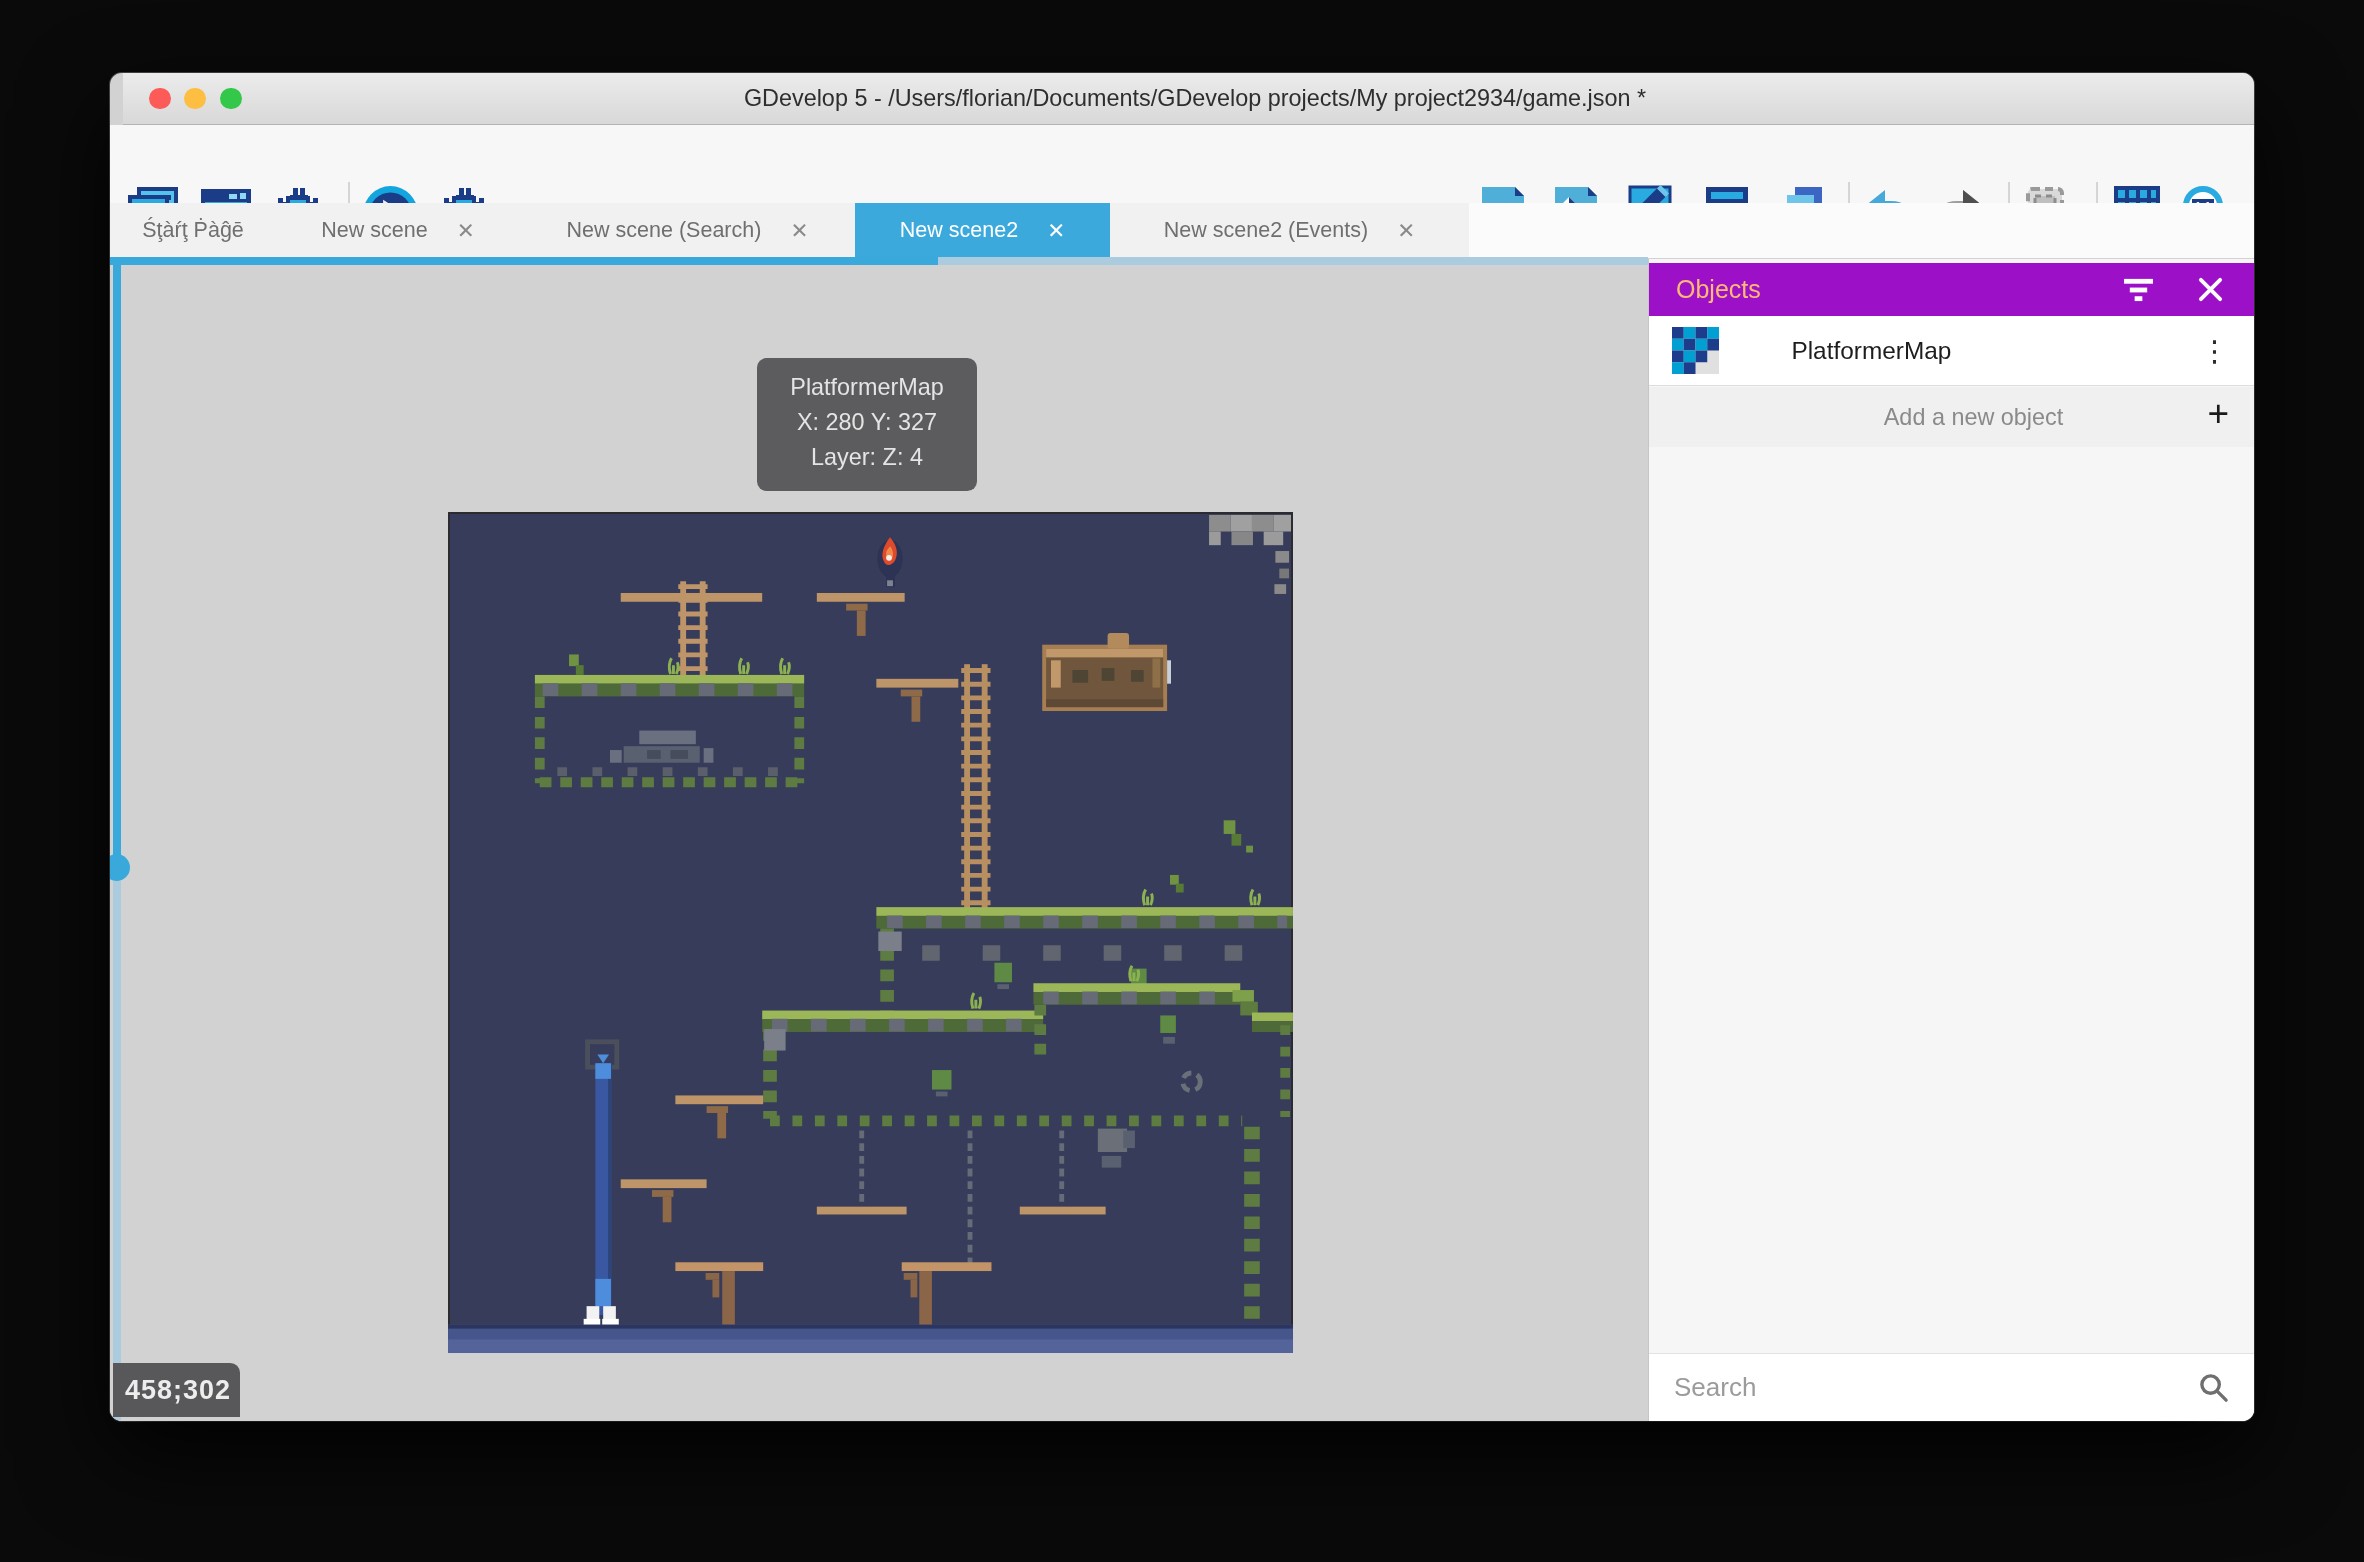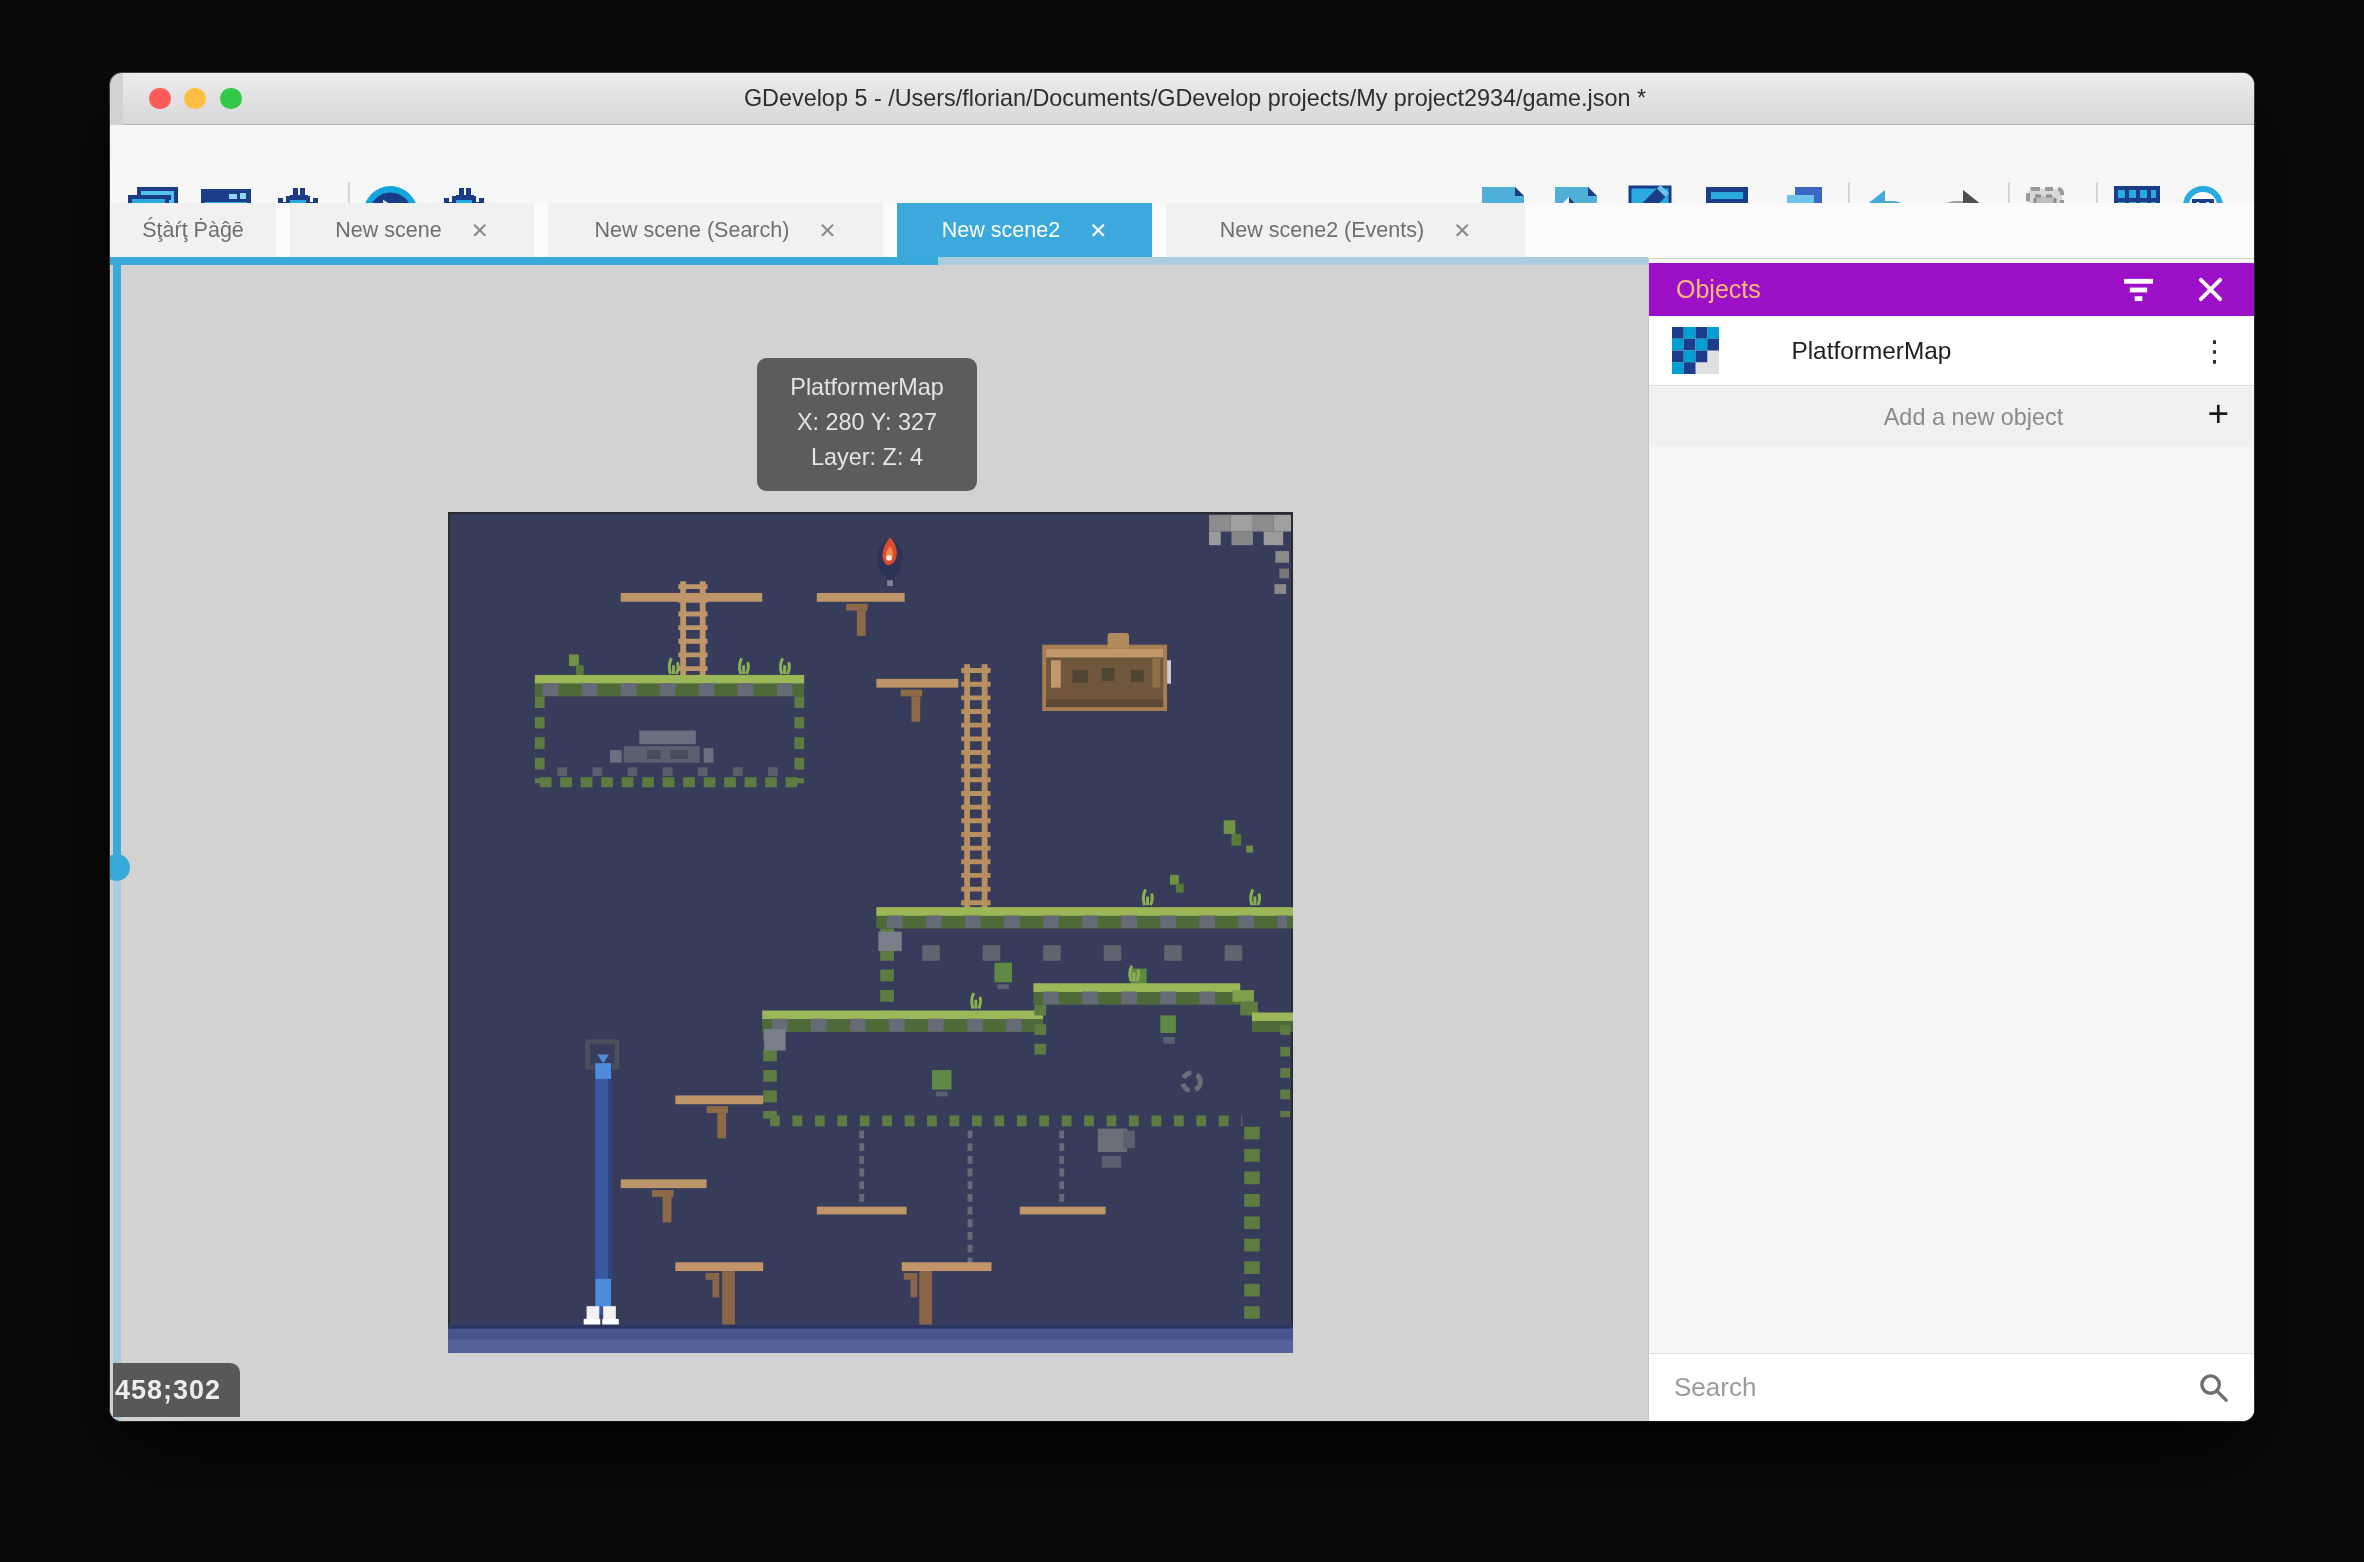--- a/index.html
+++ b/index.html
@@ -21,21 +21,21 @@
   .titletext { position:absolute; left:0; right:0; top:11.7px; text-align:center;
     font-size:23.4px; color:#2e2e2e; }
 
   
   .toolbar { position:absolute; left:0; top:52px; width:100%; height:78px; background:#F7F7F7; }
   .tbi { position:absolute; top:59px; width:56px; height:56px; }
   .tbsep { position:absolute; top:57px; width:2px; height:60px; background:#D5D5D5; }
 
   
   .tabbar { position:absolute; left:0; top:130px; width:100%; height:55px; background:#FBFBFB;
-    display:flex; gap:14px; }
+    display:flex; gap:0; }
   .tab { height:55px; background:#F1F1F1; display:flex; align-items:center; justify-content:center;
     gap:29px; font-size:21.5px; color:#6F6F6F; }
   .tab .x { font-size:21.5px; color:#8A8A8A; }
   .tab.active { background:#3CA9DD; color:#FFFFFF; }
   .tab.active .x { color:#FFFFFF; }
 
   
   .hscroll { position:absolute; left:0; top:184px; width:1538px; height:7.8px; background:#ABCBDF; }
   .hscroll .done { position:absolute; left:0; top:0; height:7.8px; width:828px; background:#39A9DC; }
   .hdrop { position:absolute; left:817px; top:192px; width:23.4px; height:27px; }
@@ -46,21 +46,21 @@
   .vscroll-knob { position:absolute; left:-6.8px; top:589px; width:27px; height:27px; border-radius:50%; background:#39A9DC; }
   .vscroll-light { position:absolute; left:2.9px; top:616px; width:7.8px; height:539px; background:#ABCBDF; }
 
   .mapwrap { position:absolute; left:338px; top:247px; width:845px; height:841px; }
 
   .tooltip { position:absolute; left:647px; top:93px; width:220px; height:133px;
     background:rgba(86,86,88,.96); border-radius:9.8px; color:#E4E4E4;
     text-align:center; font-size:23.4px; line-height:35px; padding-top:11.7px; }
   .coordbadge { position:absolute; left:2.9px; top:1098px; width:127px; height:54px;
     background:#58585A; border-radius:0 9.8px 0 0; color:#EDEDED; font-weight:bold;
-    font-size:27px; line-height:54px; padding-left:2px; letter-spacing:1px; }
+    font-size:27px; line-height:54px; padding-left:12px; letter-spacing:1px; }
 
   
   .panel { position:absolute; left:1538px; top:186px; width:606px; height:1162px;
     background:#F6F6F7; border-left:1px solid #C6C6C6; }
   .panel-header { position:absolute; left:0; top:3.9px; width:100%; height:53px; background:#9C11C8;
     color:#fdba74; display:flex; align-items:center; }
   .panel-title { font-size:25px; margin-left:27px; flex:0 0 auto; }
   .ph-icons { margin-left:auto; display:flex; align-items:center; gap:43px; margin-right:31px; }
   .obj-row { position:absolute; left:0; top:57px; width:100%; height:70px; background:#FFFFFF;
     display:flex; align-items:center; border-bottom:1px solid #DDDDDD; }

